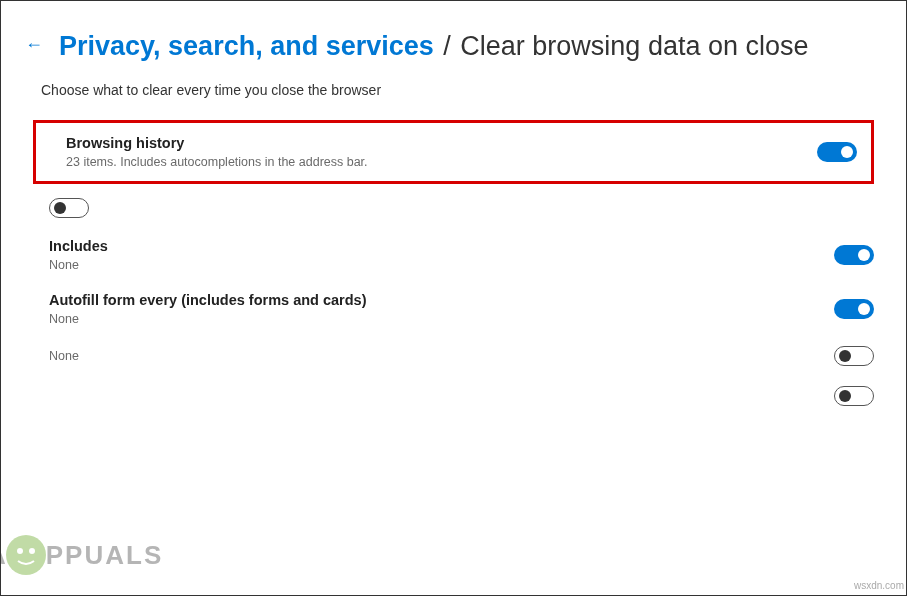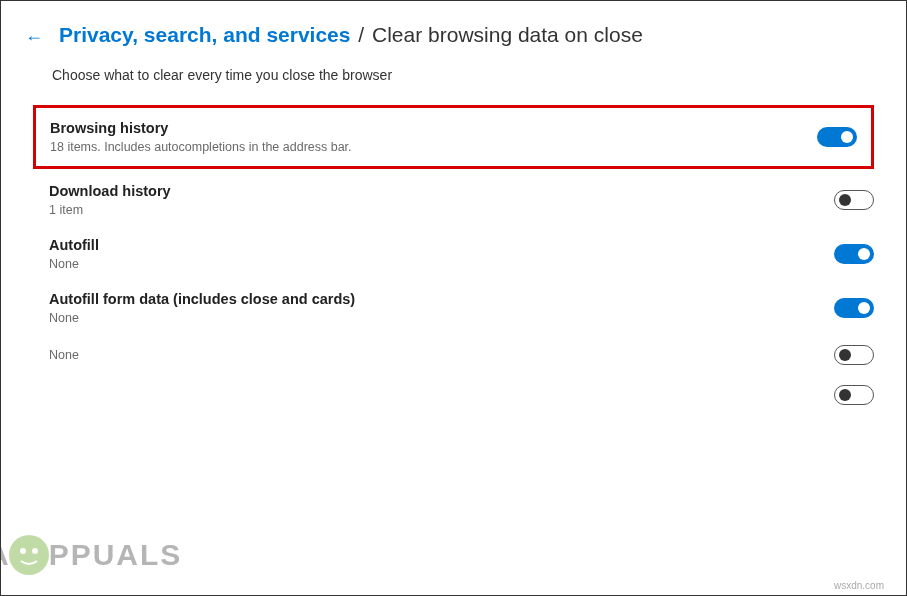--- a/index.html
+++ b/index.html
@@ -18,55 +18,55 @@
       padding: 22px 24px 18px 24px;
       gap: 12px;
     }
     .back-arrow {
       color: #0078d4;
       font-size: 18px;
       cursor: pointer;
       margin-right: 4px;
     }
     .breadcrumb {
-      font-size: 21px;
+      font-size: 27px;
       font-weight: 600;
+      margin-top: 8px;
     }
     .breadcrumb-link {
       color: #0078d4;
       cursor: pointer;
     }
     .breadcrumb-sep {
       color: #333;
       font-weight: 400;
       margin: 0 2px;
     }
     .breadcrumb-current {
       color: #333;
       font-weight: 400;
     }
     .subhead {
       font-size: 14px;
       color: #333;
       padding: 2px 48px 22px 40px;
-      margin-left: 11px;
     }
     .list {
       padding: 0;
     }
     .row {
       display: flex;
       align-items: center;
       justify-content: space-between;
       padding: 10px 32px 10px 48px;
     }
     .row.highlight {
       border: 3px solid #d60000;
       margin: 0 32px 4px 32px;
-      padding: 12px 0 12px 14px;
+      padding: 12px 0 12px 30px;
       padding-right: 0;
     }
     .row.highlight .toggle { margin-right: 14px; }
     .row-text { flex: 1; }
     .row-title {
       font-size: 14.5px;
       font-weight: 600;
       color: #222;
       margin-bottom: 4px;
     }
@@ -97,36 +97,36 @@
       position: absolute;
       left: -10px;
       bottom: 16px;
       display: flex;
       align-items: center;
       opacity: 0.55;
       pointer-events: none;
     }
     .watermark svg { width: 48px; height: 48px; }
     .watermark span {
-      font-size: 30px;
+      font-size: 26px;
       font-weight: 700;
       color: #7a7a7a;
       letter-spacing: 2px;
       margin-left: -4px;
       text-align: center;
     }
     .watermark-a {
       font-size: 26px;
       font-weight: 700;
       color: #7a7a7a;
       margin-right: -6px;
     }
     .credit {
       position: absolute;
-      right: 22px;
+      right: 2px;
       bottom: 4px;
       font-size: 10px;
       color: #aaa;
     }
   </style>
 </head>
 <body>
 
 <div class="header">
   <span class="back-arrow">←</span>
@@ -136,47 +136,43 @@
     <span class="breadcrumb-current">Clear browsing data on close</span>
   </div>
 </div>
 
 <div class="subhead">Choose what to clear every time you close the browser</div>
 
 <div class="list" id="list">
     <div class="row highlight">
       <div class="row-text">
         <div class="row-title">Browsing history</div>
-        <div class="row-sub">18 items. Includes autocompletions in the address bar.</div>
+        <div class="row-sub">23 items. Includes autocompletions in the address bar.</div>
       </div>
       <div class="toggle on">
         <div class="knob"></div>
       </div>
     </div>
     <div class="row">
-      <div class="row-text">
-        <div class="row-title">Download history</div>
-        <div class="row-sub">1 item</div>
-      </div>
       <div class="toggle off">
         <div class="knob"></div>
       </div>
     </div>
     <div class="row">
       <div class="row-text">
-        <div class="row-title">Autofill</div>
+        <div class="row-title">Includes</div>
         <div class="row-sub">None</div>
       </div>
       <div class="toggle on">
         <div class="knob"></div>
       </div>
     </div>
     <div class="row">
       <div class="row-text">
-        <div class="row-title">Autofill form data (includes close and cards)</div>
+        <div class="row-title">Autofill form every (includes forms and cards)</div>
         <div class="row-sub">None</div>
       </div>
       <div class="toggle on">
         <div class="knob"></div>
       </div>
     </div>
     <div class="row">
       <div class="row-text">
         <div class="row-sub">None</div>
       </div>

